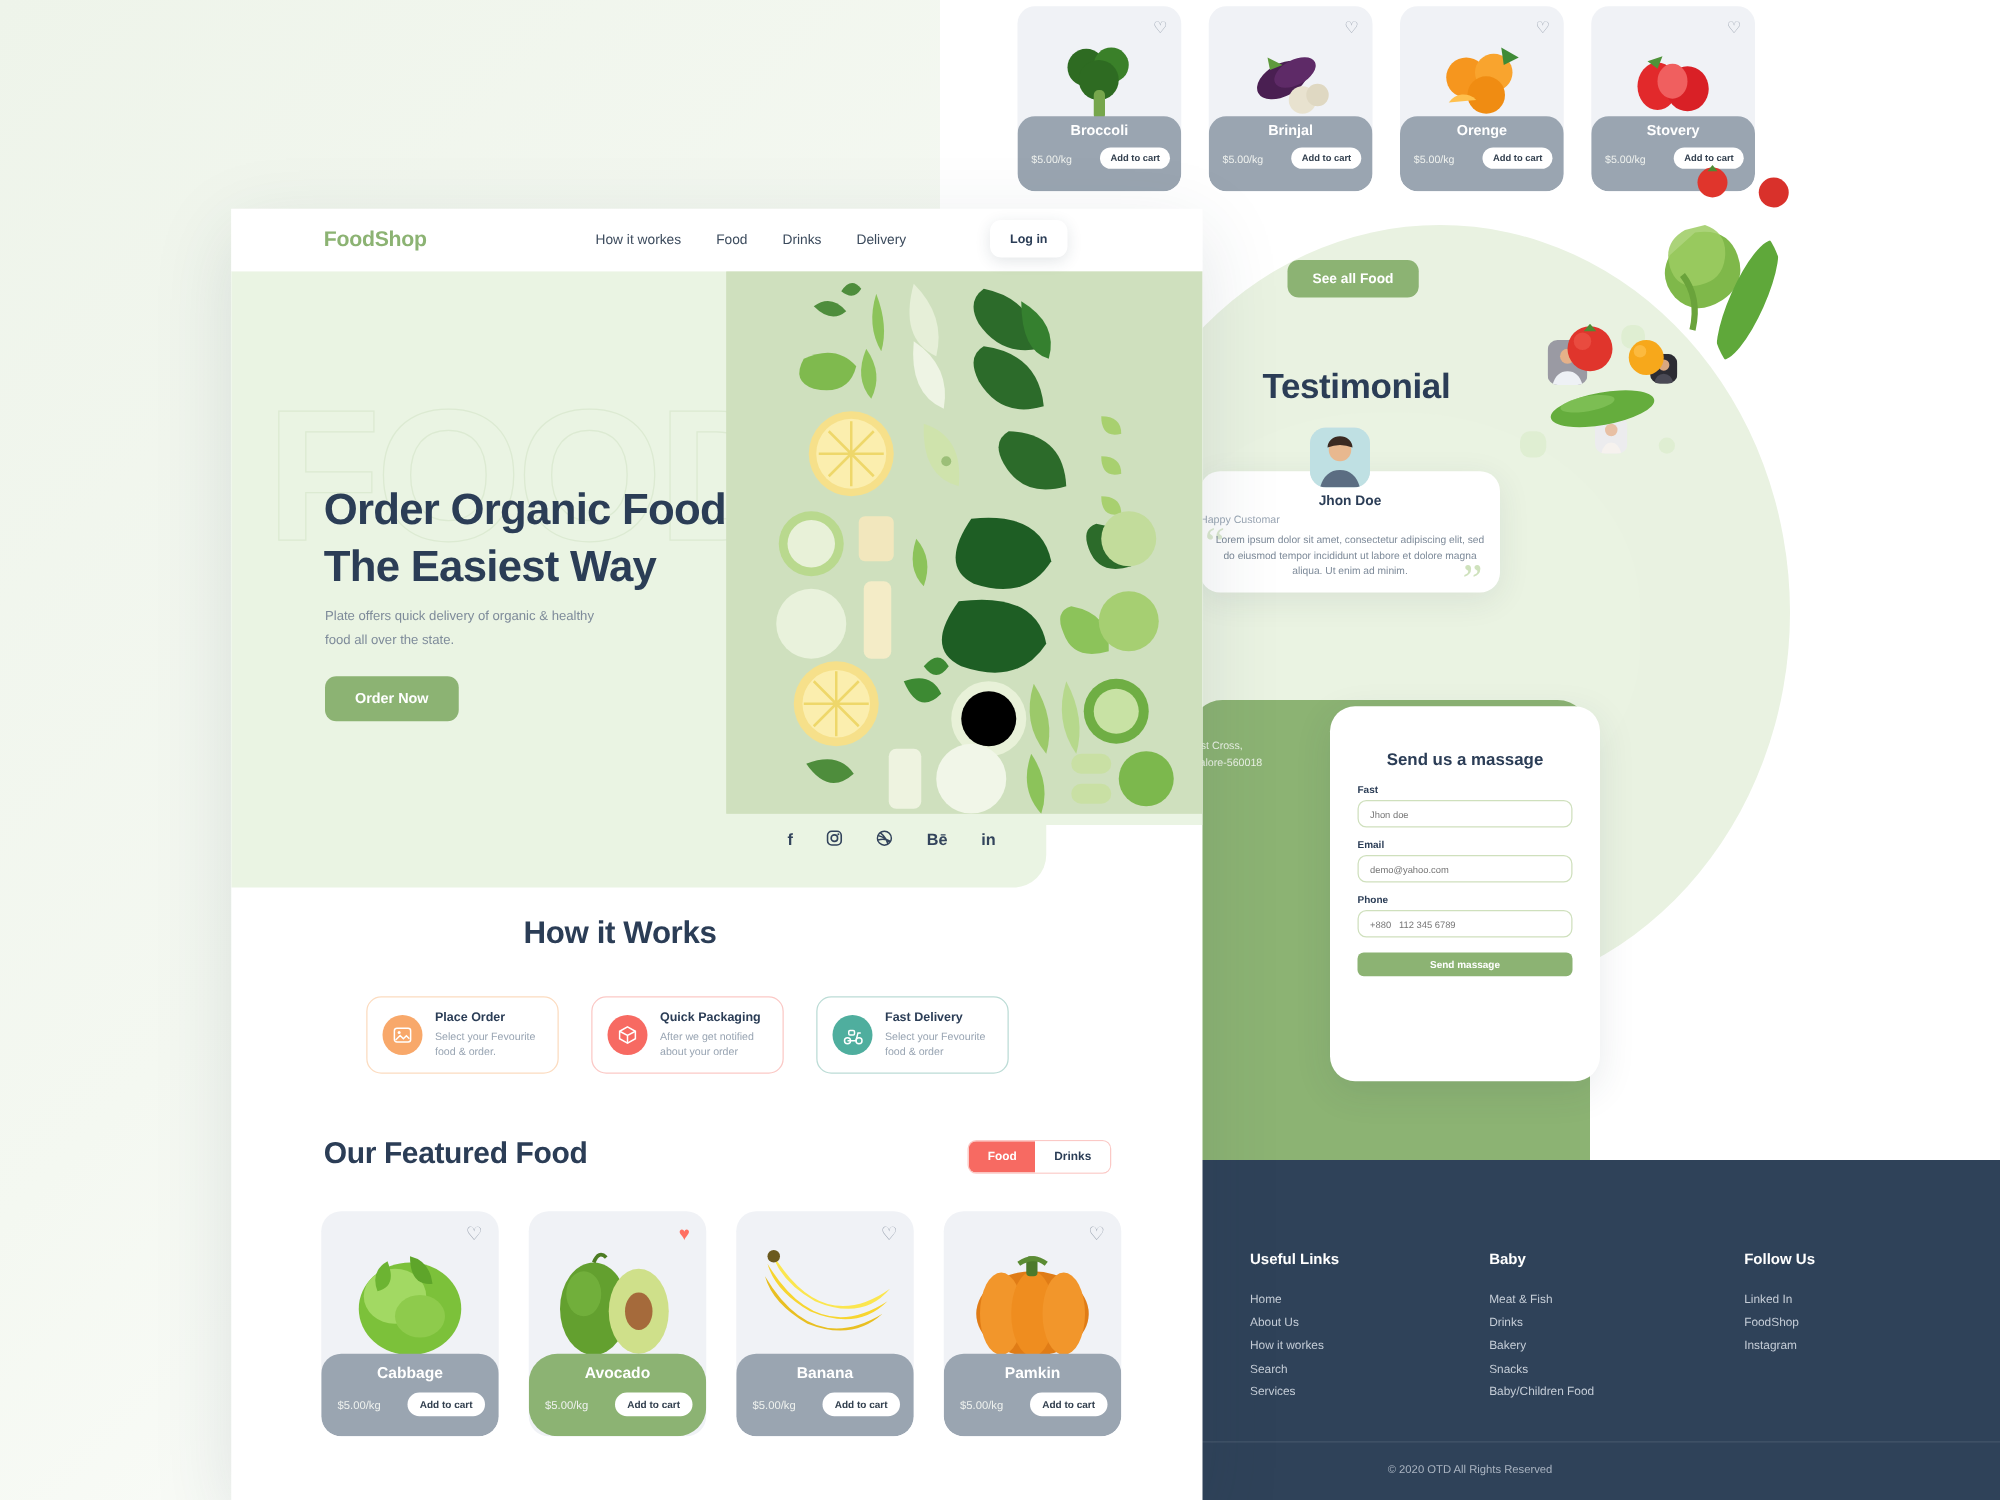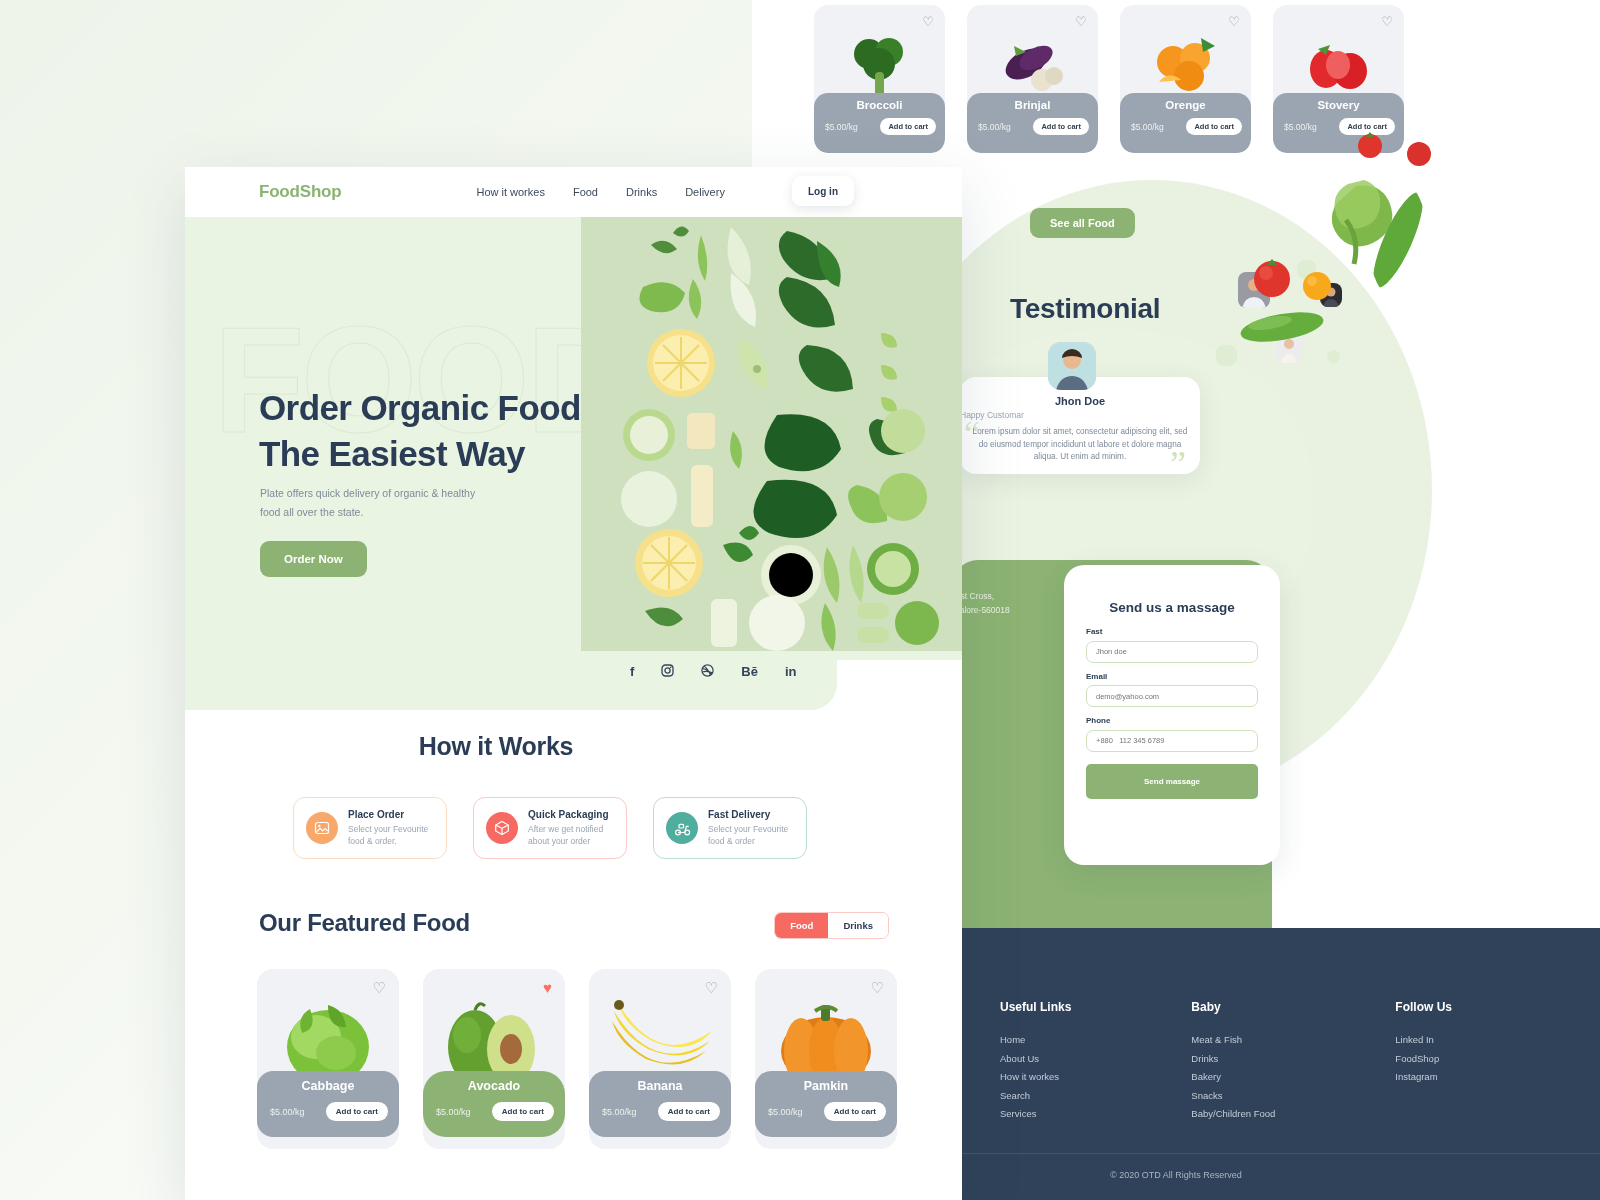--- a/index.html
+++ b/index.html
@@ -80,21 +80,21 @@
   .contact-card { position: absolute; left: 312px; top: 675px; width: 216px; height: 300px;
     background: #fff; border-radius: 20px; box-shadow: 0 8px 30px rgba(40,60,80,.10); }
   .cf-title { text-align: center; font-size: 13.5px; font-weight: 700; color: #2b3d56;
     padding: 35px 0 12px; }
   .cf-field { padding: 0 22px 9px; }
   .cf-label { font-size: 8px; font-weight: 700; color: #2b3d56; margin-bottom: 4px; }
   .cf-input { width: 100%; height: 22px; border: 1px solid #cfe0bd; border-radius: 7px;
     background: #fff; font-size: 7.5px; color: #b9c2cb; padding: 0 9px;
     font-family: "Liberation Sans", sans-serif; }
   .cf-input.ta { height: 34px; padding-top: 6px; resize: none; }
-  .cf-send { display: block; margin: 3px auto 0; width: 172px; height: 35px;
+  .cf-send { display: block; margin: 3px auto 0; width: 172px; height: 19px;
     background: #8cb373; color: #fff; border: none; border-radius: 5px;
     font-size: 8px; font-weight: 700; }
 
   .addr-block { position: absolute; left: 176px; top: 700px; width: 150px; color: #f2f7ee; }
   .addr-line { font-size: 8.5px; line-height: 1.6; opacity: .92; }
   .addr-h { font-size: 10px; font-weight: 700; margin-top: 24px; }
 
   
   .mr-footer { position: absolute; left: 0; bottom: 0; width: 848px; height: 272px;
     background: #2f4259; }
@@ -175,21 +175,21 @@
 
   .feat-grid { position: absolute; left: 72px; top: 60px; width: 640px;
     display: grid; grid-template-columns: repeat(4, 1fr); gap: 24px; }
   .fcard { position: relative; background: #f0f2f6; border-radius: 16px; height: 180px;
     overflow: hidden; }
   .fcard .heart { position: absolute; right: 13px; top: 11px; font-size: 15px;
     color: #9aa3b0; line-height: 1; }
   .fcard .heart.on { color: #ff6f61; }
   .fimg { position: absolute; left: 0; right: 0; top: 22px; height: 100px;
     display: flex; align-items: center; justify-content: center; }
-  .ffoot { position: absolute; left: 0; right: 0; bottom: 12px; height: 66px;
+  .ffoot { position: absolute; left: 0; right: 0; bottom: 0; height: 66px;
     background: #9aa5b1; border-radius: 16px; padding-top: 8px; }
   .fcard.featured .ffoot { background: #8cb373; border-radius: 23px; }
   .ffoot .fname { text-align: center; color: #fff; font-size: 12.5px; font-weight: 700; }
   .ffoot .frow { display: flex; align-items: center; justify-content: space-between;
     padding: 9px 11px 0 13px; }
   .ffoot .fprice { color: #eef1ee; font-size: 9px; }
   .ffoot .faddbtn { background: #fff; color: #33404f; font-size: 8px; font-weight: 700;
     border: none; border-radius: 10px; padding: 5px 10px;
     font-family: "Liberation Sans", sans-serif; }
 </style>

